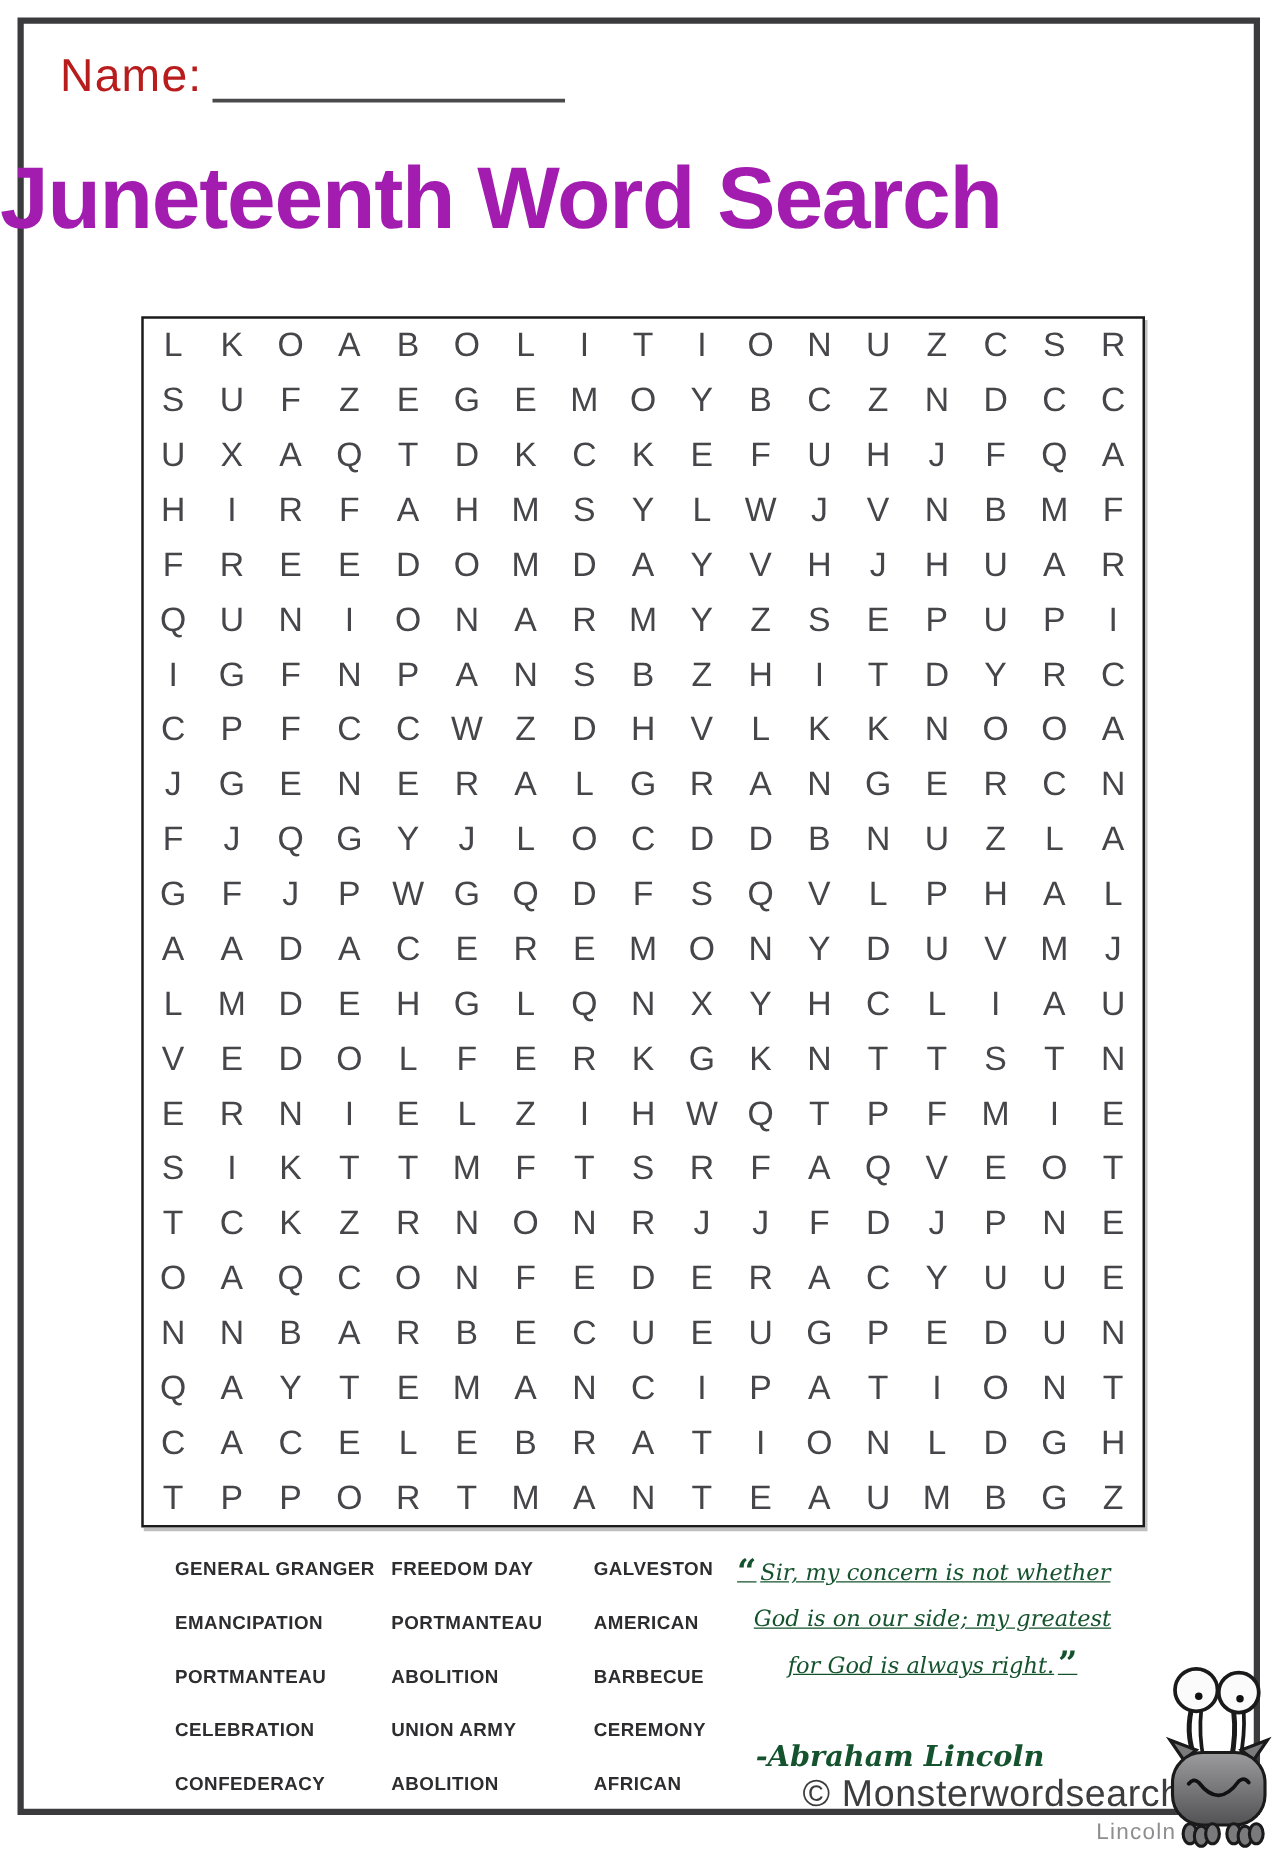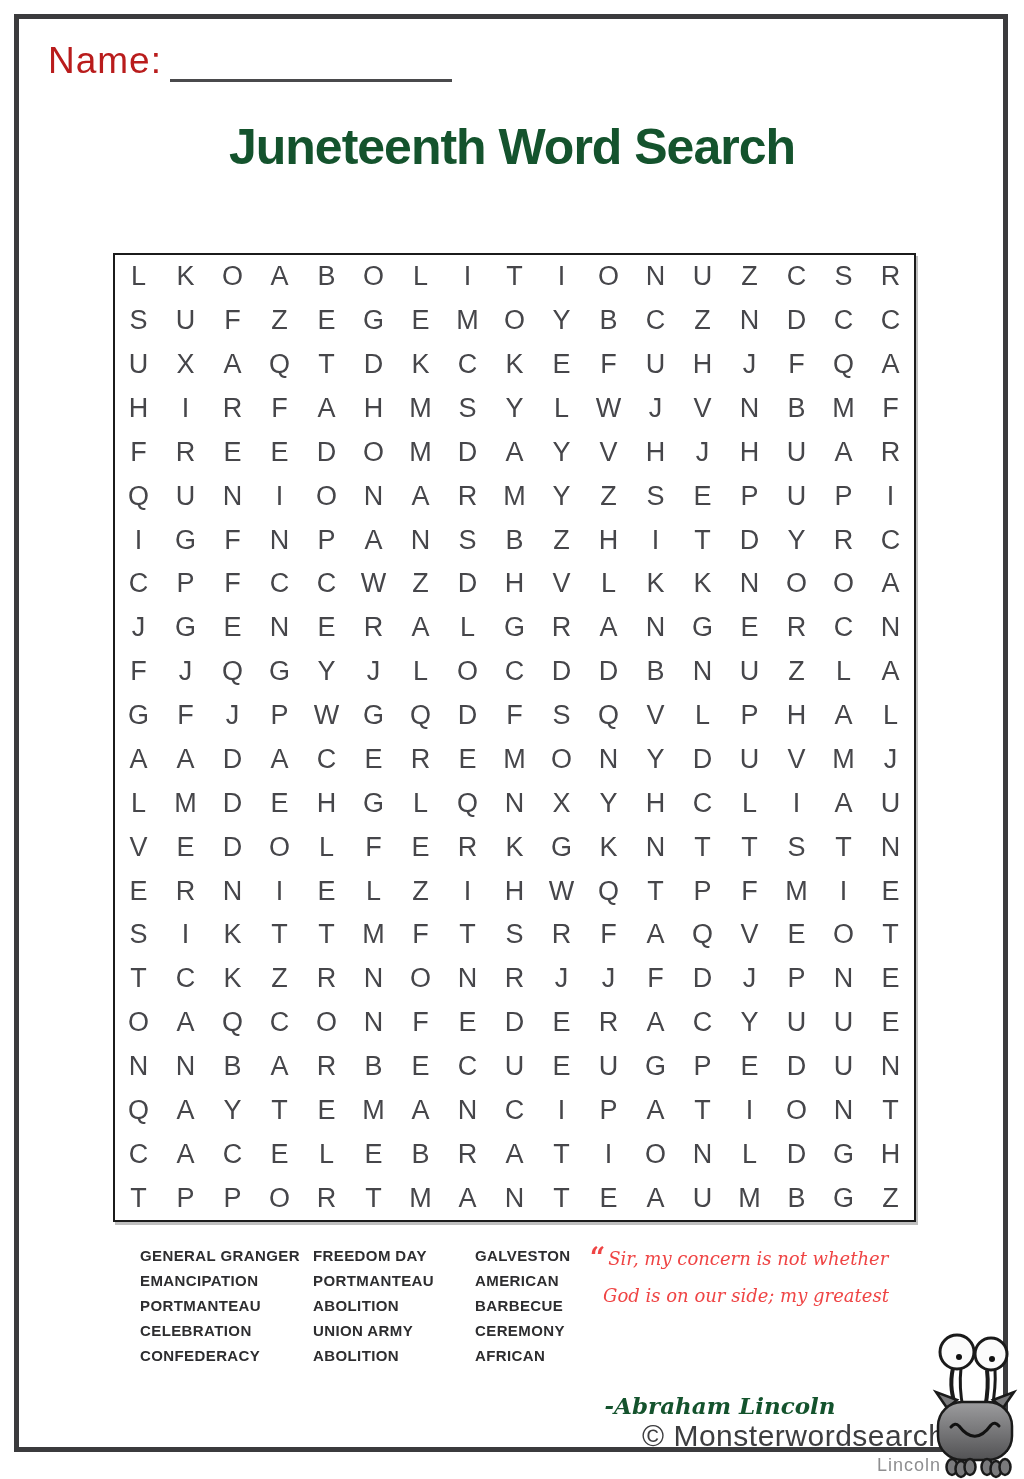--- a/index.html
+++ b/index.html
@@ -10,44 +10,44 @@
   .frame{
     position:absolute;left:14px;top:14px;right:16px;bottom:27px;
     border:5px solid #3b3b3d;pointer-events:none;
   }
   
   .name-row{position:absolute;left:48px;top:40px;display:flex;align-items:flex-end;}
   .name-label{font-size:37px;color:#b91c1c;letter-spacing:1px;}
   .name-blank{width:282px;border-bottom:3px solid #4a4a4c;height:38px;margin-left:8px;}
   
   .title{
-    position:absolute;left:0;top:118px;width:100%;text-align:center;
-    font-size:50px;font-weight:800;color:#14532d;letter-spacing:-1px;
+    position:absolute;left:0;top:118px;width:100%;
+    font-size:70px;font-weight:800;color:#a21caf;letter-spacing:-1px;
   }
   
   .grid{
     position:absolute;left:113px;top:253px;width:799px;height:965px;
     border:2px solid #1b1b1b;display:grid;
     grid-template-columns:repeat(17,1fr);grid-template-rows:repeat(22,1fr);
     box-shadow:2px 3px 0 rgba(0,0,0,0.25);
   }
   .cell{
     display:flex;align-items:center;justify-content:center;
     font-size:27px;color:#46464a;
   }
   
-  .word-col{position:absolute;top:1247px;display:flex;flex-direction:column;row-gap:8px;}
+  .word-col{position:absolute;top:1247px;display:flex;flex-direction:column;row-gap:26px;}
   .word-col.c1{left:140px;}
   .word-col.c2{left:313px;}
   .word-col.c3{left:475px;}
   .word{font-size:15px;font-weight:600;color:#2d2d2f;letter-spacing:0.4px;white-space:nowrap;}
   
   .quote{
     position:absolute;left:585px;top:1240px;width:322px;text-align:center;
-    font-family:"DejaVu Serif",serif;font-style:italic;color:#ef4444;
+    font-family:"DejaVu Serif",serif;font-style:italic;color:#14532d;text-decoration:underline;
   }
   .qline{font-size:18px;line-height:37px;white-space:nowrap;}
   .qmark{font-size:27px;font-weight:bold;font-style:normal;line-height:0;vertical-align:-2px;}
   .qmark.open{margin-right:3px;margin-left:-14px;}
   .qmark.close{margin-left:3px;}
   .attribution{
     position:absolute;left:585px;top:1392px;width:270px;text-align:center;
     font-family:"DejaVu Serif",serif;font-style:italic;font-weight:bold;
     font-size:23px;color:#14532d;white-space:nowrap;
   }
@@ -469,20 +469,21 @@
     <div class="word">GALVESTON</div>
     <div class="word">AMERICAN</div>
     <div class="word">BARBECUE</div>
     <div class="word">CEREMONY</div>
     <div class="word">AFRICAN</div>
   </div>
 
 <div class="quote">
     <div class="qline"><span class="qmark open">“</span>Sir, my concern is not whether</div>
     <div class="qline">God is on our side; my greatest</div>
+    <div class="qline">for God is always right.<span class="qmark close">”</span></div>
   </div>
 <div class="attribution">-Abraham Lincoln</div>
 
 <div class="site-credit">© Monsterwordsearch.com</div>
 <div class="level">Lincoln</div>
 
 <svg class="mascot" width="99" height="153" viewBox="0 0 99 153">
   <defs>
     <linearGradient id="bodyGrad" x1="0" y1="0" x2="0" y2="1">
       <stop offset="0" stop-color="#9c9c9e"></stop>

